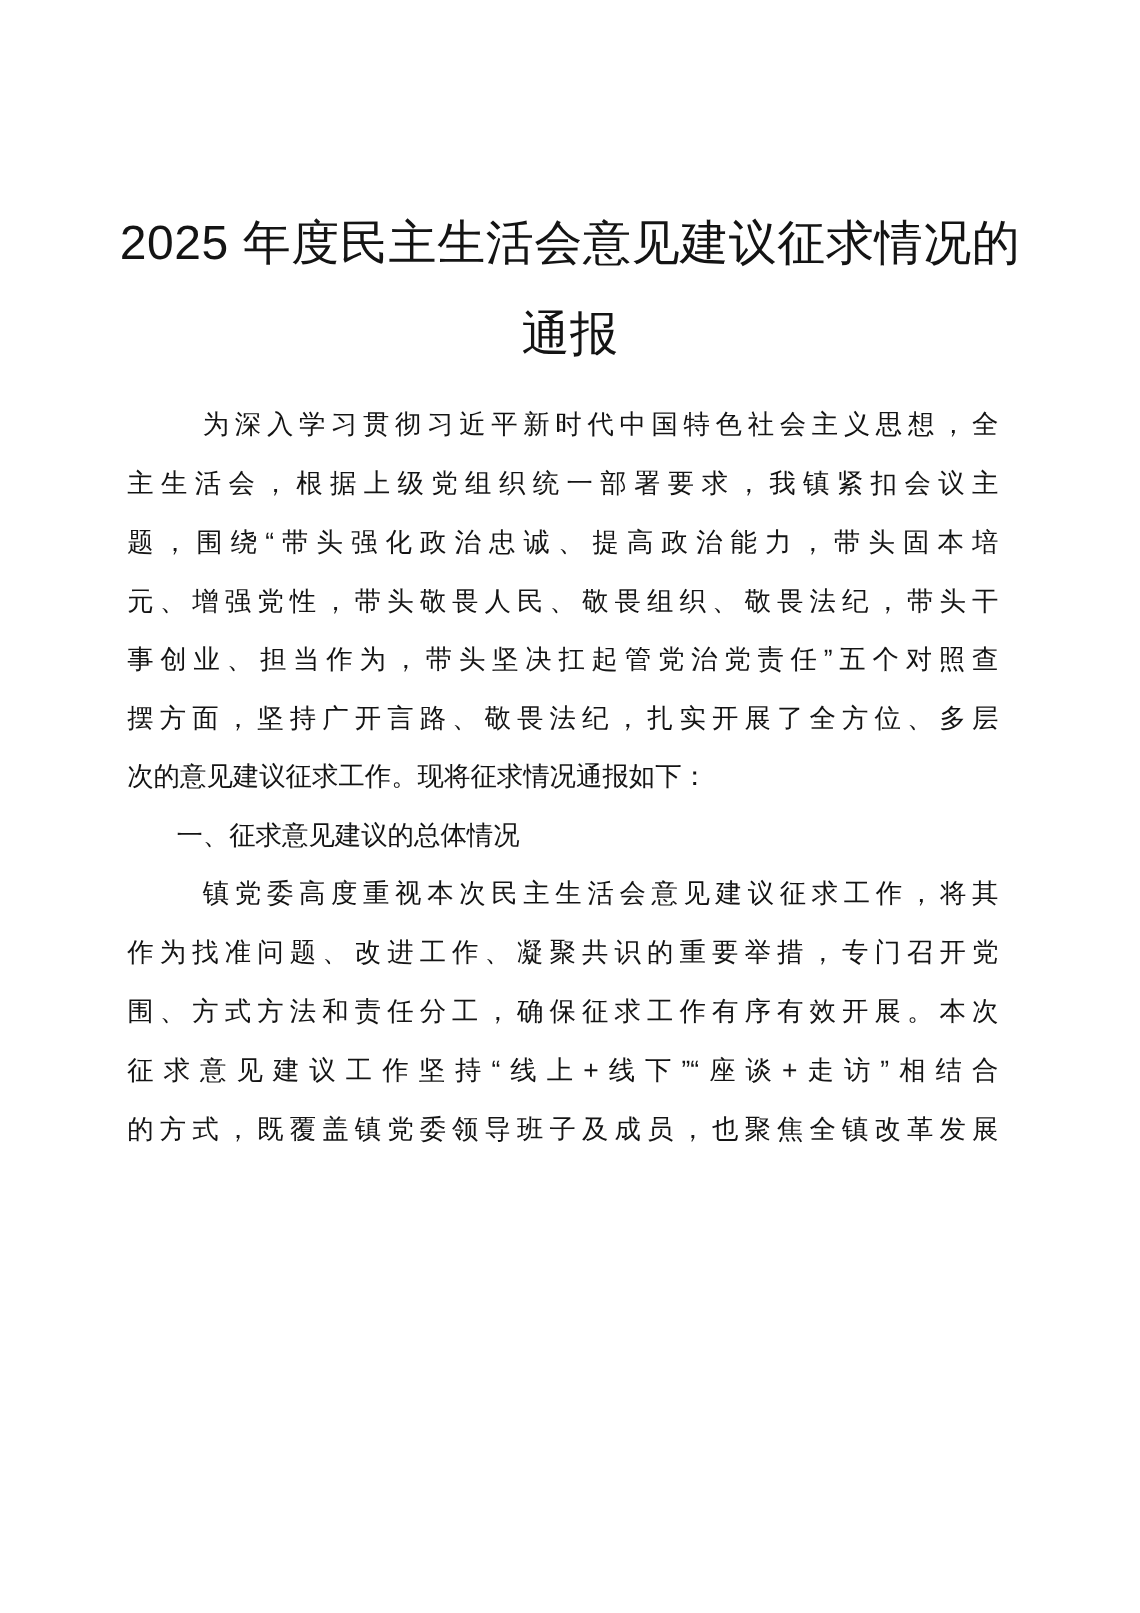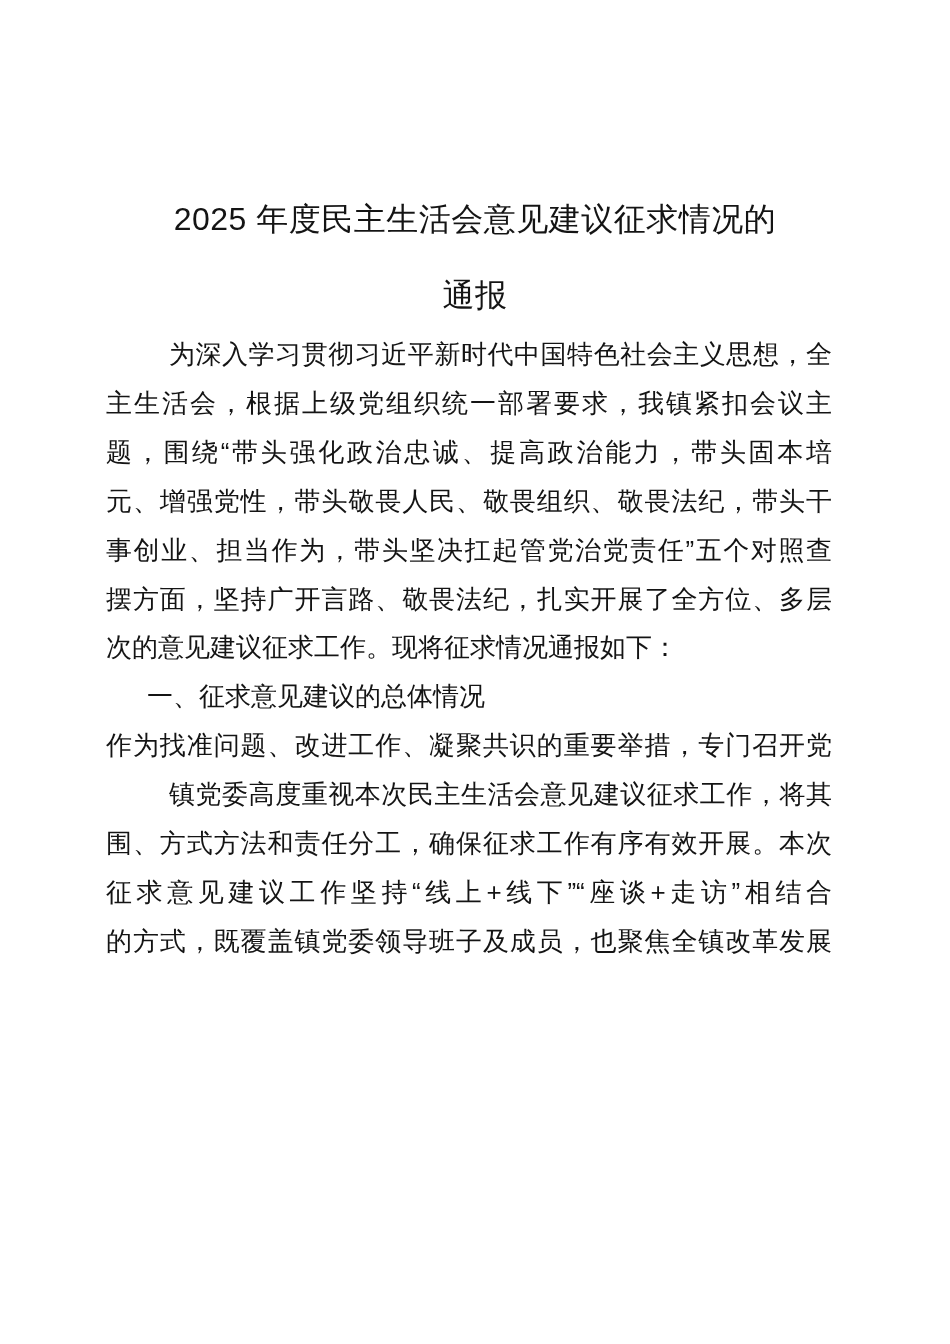--- a/index.html
+++ b/index.html
@@ -11,36 +11,36 @@
     position: relative;
     width: 950px;
     height: 1344px;
     background: #ffffff;
     color: #141414;
     font-family: "Liberation Sans", sans-serif;
     overflow: hidden;
   }
   .doc-title {
     position: absolute;
-    top: 181px;
+    top: 165px;
     left: 0;
     width: 950px;
     margin: 0;
-    font-size: 32px;
+    font-size: 40px;
     font-weight: 400;
     line-height: 76px;
     text-align: center;
     letter-spacing: 0.5px;
   }
   .doc-body {
     position: absolute;
     top: 330px;
     left: 106px;
     width: 726px;
-    font-size: 26px;
+    font-size: 22px;
     line-height: 48.9px;
   }
   .line {
     text-align: justify;
     text-align-last: justify;
     
     text-justify: inter-character;
   }
   .line.first {
     text-indent: 63px;
@@ -69,20 +69,20 @@
     <div class="line first">为深入学习贯彻习近平新时代中国特色社会主义思想，全</div>
     <div class="line">主生活会，根据上级党组织统一部署要求，我镇紧扣会议主</div>
     <div class="line">题，围绕“带头强化政治忠诚、提高政治能力，带头固本培</div>
     <div class="line">元、增强党性，带头敬畏人民、敬畏组织、敬畏法纪，带头干</div>
     <div class="line">事创业、担当作为，带头坚决扛起管党治党责任”五个对照查</div>
     <div class="line">摆方面，坚持广开言路、敬畏法纪，扎实开展了全方位、多层</div>
     <div class="line para-end">次的意见建议征求工作。现将征求情况通报如下：</div>
 
     <div class="line heading">一、征求意见建议的总体情况</div>
 
+    <div class="line first">镇党委高度重视本次民主生活会意见建议征求工作，将其</div>
     <div class="line">作为找准问题、改进工作、凝聚共识的重要举措，专门召开党</div>
-    <div class="line first">镇党委高度重视本次民主生活会意见建议征求工作，将其</div>
     <div class="line">围、方式方法和责任分工，确保征求工作有序有效开展。本次</div>
     <div class="line">征求意见建议工作坚持“线上+线下”“座谈+走访”相结合</div>
     <div class="line">的方式，既覆盖镇党委领导班子及成员，也聚焦全镇改革发展</div>
   </div>
 
 </div>
 
 </body></html>

